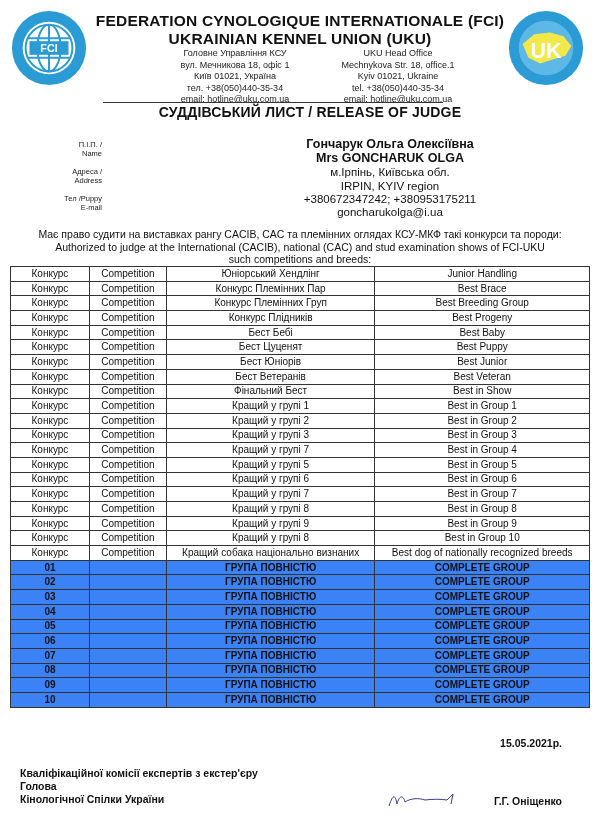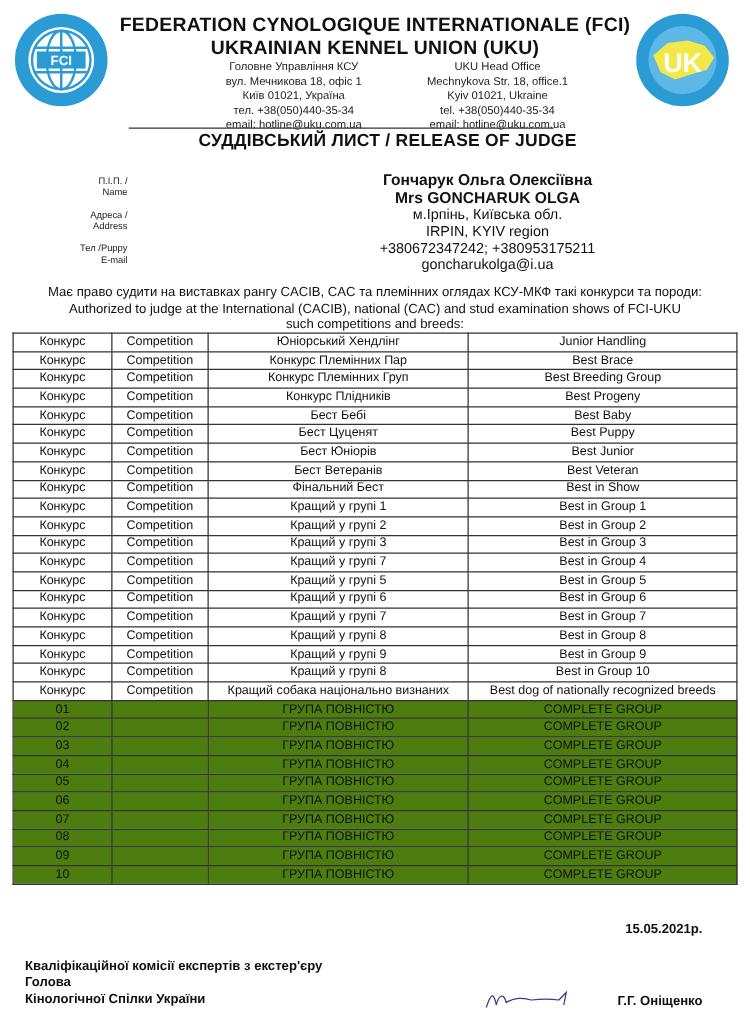--- a/index.html
+++ b/index.html
@@ -15,21 +15,21 @@
   .addr.en { left: 318px; width: 160px; }
   .rule { position: absolute; left: 103px; width: 340px; top: 102px; height: 1px; background: #333; }
   .doc-title { position: absolute; top: 104px; left: 0; width: 600px; text-align: center; font-weight: bold; font-size: 14px; letter-spacing: 0.2px; padding-left: 20px; box-sizing: border-box; }
   .lbl { position: absolute; left: 40px; width: 62px; text-align: right; font-size: 7.5px; line-height: 9px; color: #222; }
   .val { position: absolute; left: 230px; width: 320px; text-align: center; font-size: 11.5px; }
   .val.b { font-weight: bold; font-size: 12.5px; }
   .auth { position: absolute; left: 0; width: 600px; text-align: center; font-size: 10.5px; line-height: 12px; }
   table.grid { position: absolute; left: 10px; top: 293px; width: 500px; border-collapse: collapse; font-size: 10px; }
   table.grid td { border: 1px solid #333; height: 13.7px; padding: 0; text-align: center; line-height: 12px; }
   table.grid { width: 500px; }
-  table.grid tr.grp td { background: #4d7c0f; font-weight: normal; }
+  table.grid tr.grp td { background: #3b82f6; font-weight: bold; }
   .date { position: absolute; right: 38px; top: 737px; font-weight: bold; font-size: 10.5px; }
   .footer { position: absolute; left: 20px; top: 767px; font-weight: bold; font-size: 10.5px; line-height: 13px; }
   .signature { position: absolute; left: 385px; top: 790px; width: 80px; height: 20px; }
   .signer { position: absolute; left: 494px; top: 795px; font-weight: bold; font-size: 10.5px; }
 </style>
 </head>
 <body>
 
 <svg class="logo logo-fci" viewBox="0 0 80 80">
   <circle cx="40" cy="40" r="38" fill="#2b9bd6"></circle>

